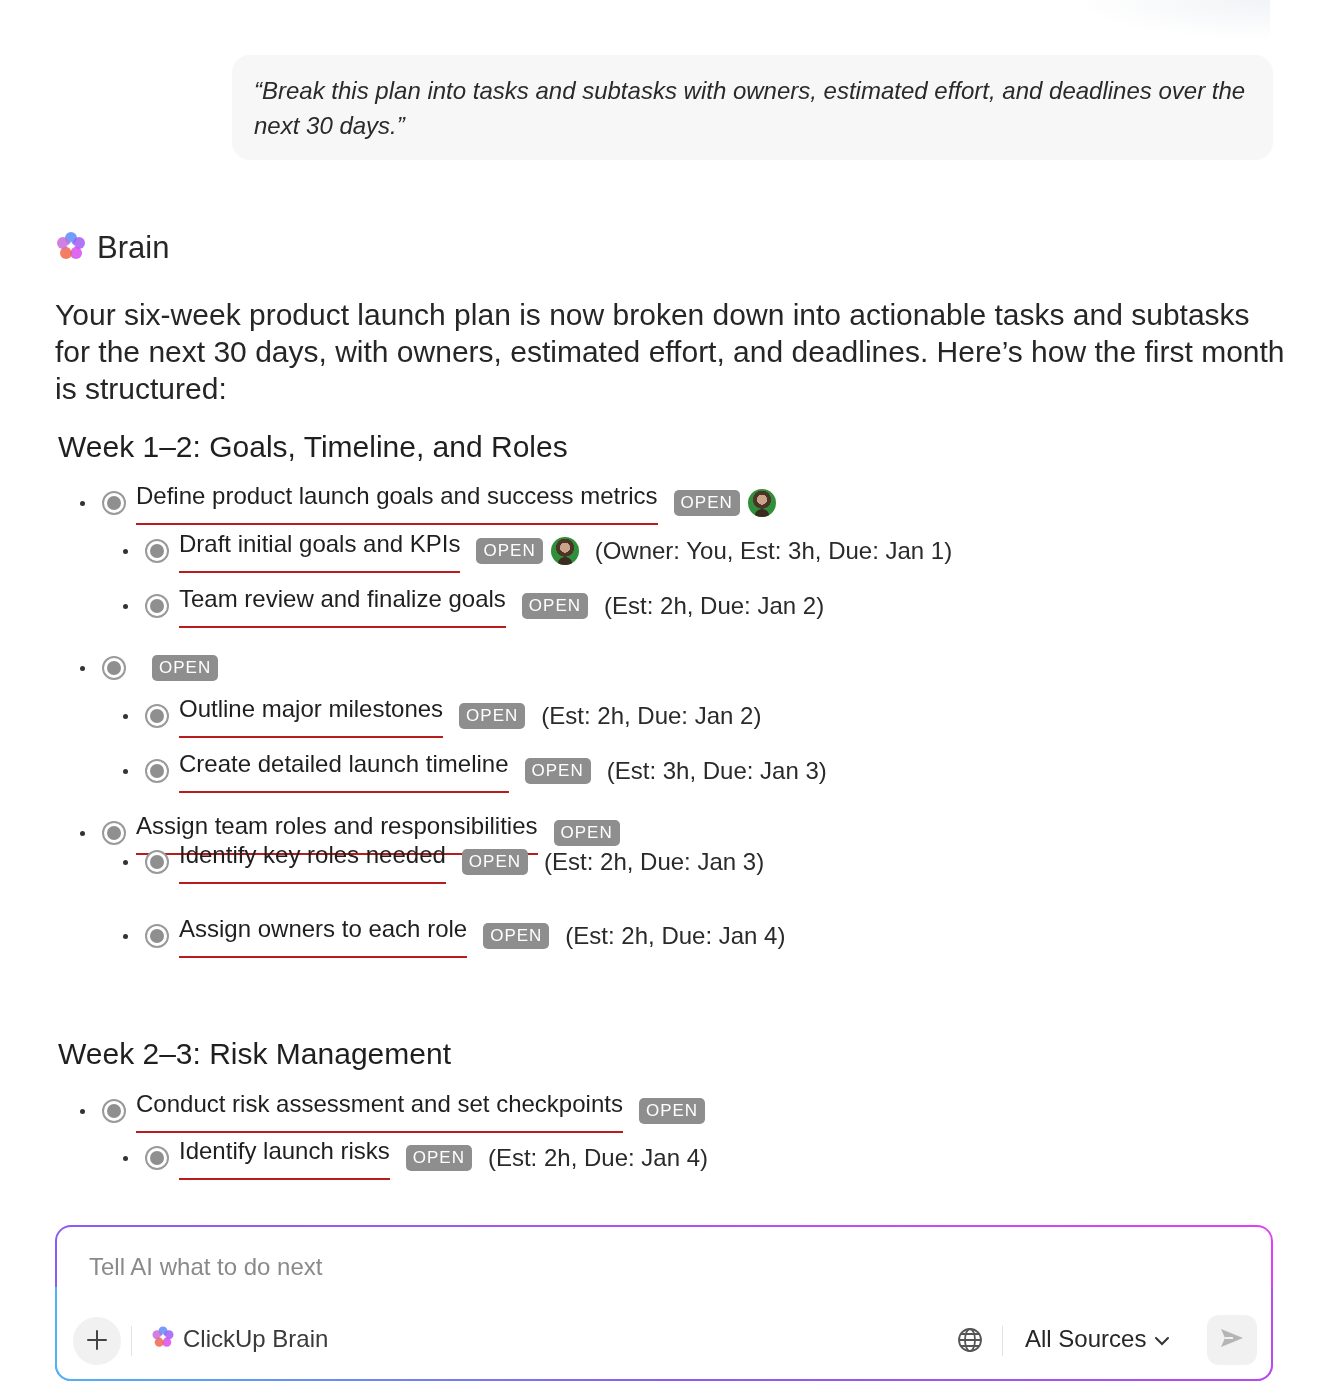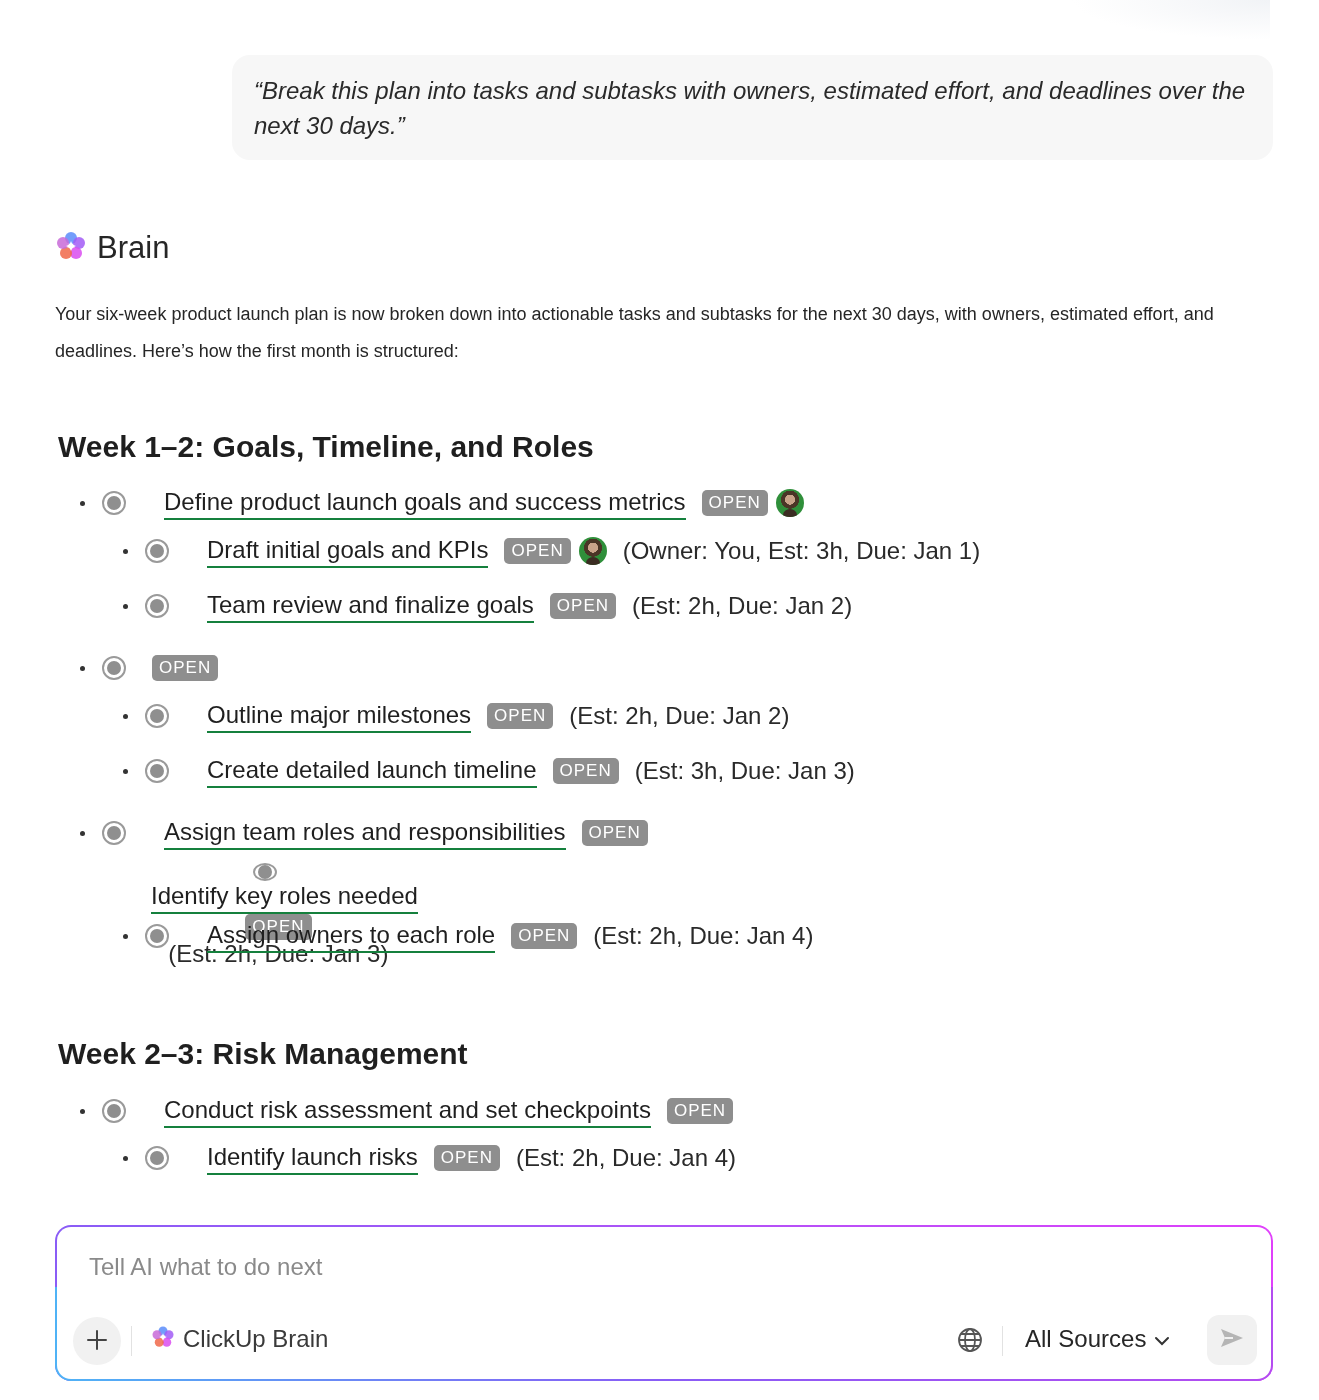--- a/index.html
+++ b/index.html
@@ -14,33 +14,33 @@
   }
   .user-bubble {
     position: absolute; left: 232px; top: 55px; width: 1041px; height: 105px;
     background: #f7f7f7; border-radius: 18px; padding: 18px 22px;
     font-style: italic; font-size: 24px; line-height: 35px; color: #2a2a2a;
   }
   .brain-header { position: absolute; left: 55px; top: 230px; display: flex; align-items: center; gap: 10px; }
   .brain-header .label { font-size: 31px; color: #262626; }
   .intro {
     position: absolute; left: 55px; top: 296px; width: 1230px;
-    font-size: 18px; line-height: 37px; color: #262626;
+    font-size: 30px; line-height: 37px; color: #262626;
   }
   .section-title {
-    position: absolute; left: 58px; font-size: 30px; font-weight: bold; color: #1f1f1f;
+    position: absolute; left: 58px; font-size: 30px; font-weight: normal; color: #1f1f1f;
   }
   .row { position: absolute; display: flex; align-items: center; height: 36px; font-size: 24px; color: #1f1f1f; white-space: nowrap; }
   .bullet { width: 5px; height: 5px; border-radius: 50%; background: #333; margin-right: 17px; }
   .status-ring {
     width: 24px; height: 24px; border-radius: 50%; border: 2px solid #9a9a9a;
     display: flex; align-items: center; justify-content: center; margin-right: 10px; background: #fff;
   }
   .status-ring::after { content: ""; width: 14px; height: 14px; border-radius: 50%; background: #8f8f8f; }
-  .task-name { border-bottom: 2px solid #15803d; line-height: 30px; padding-bottom: 1px; margin-left: 28px; }
+  .task-name { border-bottom: 2px solid #b91c1c; line-height: 30px; padding-bottom: 12px; }
   .badge {
     display: inline-block; background: #8e8e8e; color: #fff; font-size: 17px; letter-spacing: 1px;
     padding: 2px 7px; border-radius: 5px; margin-left: 16px; line-height: 22px; font-weight: normal;
   }
   .avatar {
     width: 28px; height: 28px; border-radius: 50%; margin-left: 8px;
     background: radial-gradient(circle at 50% 38%, #c9a48a 0 22%, #4a3526 23% 40%, #2f8f3a 41% 100%);
     position: relative; overflow: hidden;
   }
   .avatar::after { content:""; position:absolute; left:7px; bottom:-4px; width:14px; height:12px; border-radius:50% 50% 0 0; background:#3b2c22; }
@@ -149,21 +149,21 @@
     <span class="badge">OPEN</span>
     <span class="meta">(Est: 3h, Due: Jan 3)</span>
   </div>
 
   <div class="row" style="left:80px; top:815px;">
     <span class="bullet"></span>
     <span class="status-ring"></span>
     <span class="task-name">Assign team roles and responsibilities</span>
     <span class="badge">OPEN</span>
   </div>
-  <div class="row" style="left:123px; top:863px;flex-direction:column;">
+  <div class="row" style="left:123px; top:844px;">
     <span class="bullet"></span>
     <span class="status-ring"></span>
     <span class="task-name">Identify key roles needed</span>
     <span class="badge">OPEN</span>
     <span class="meta">(Est: 2h, Due: Jan 3)</span>
   </div>
   <div class="row" style="left:123px; top:918px;">
     <span class="bullet"></span>
     <span class="status-ring"></span>
     <span class="task-name">Assign owners to each role</span>

